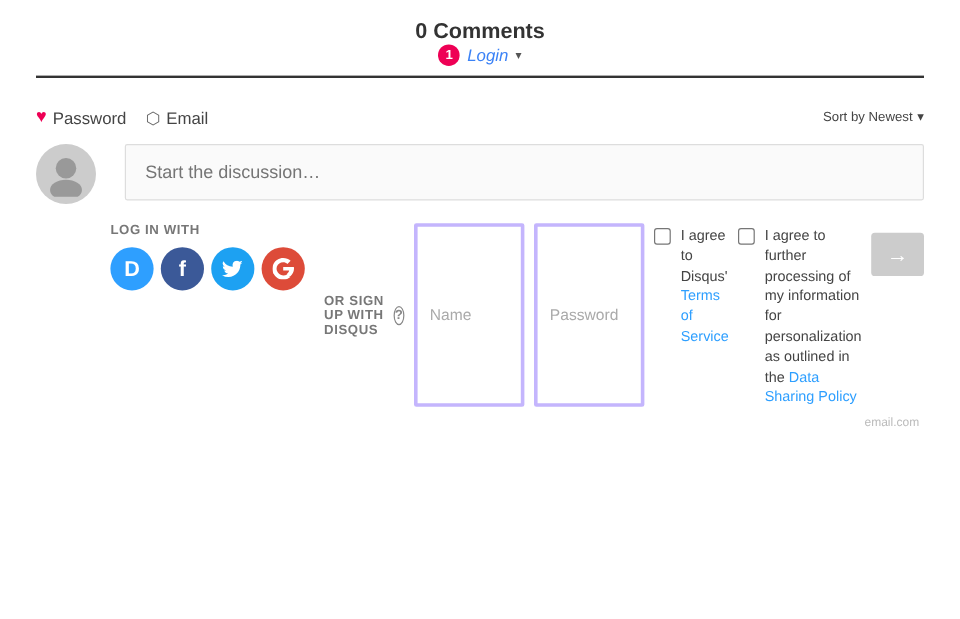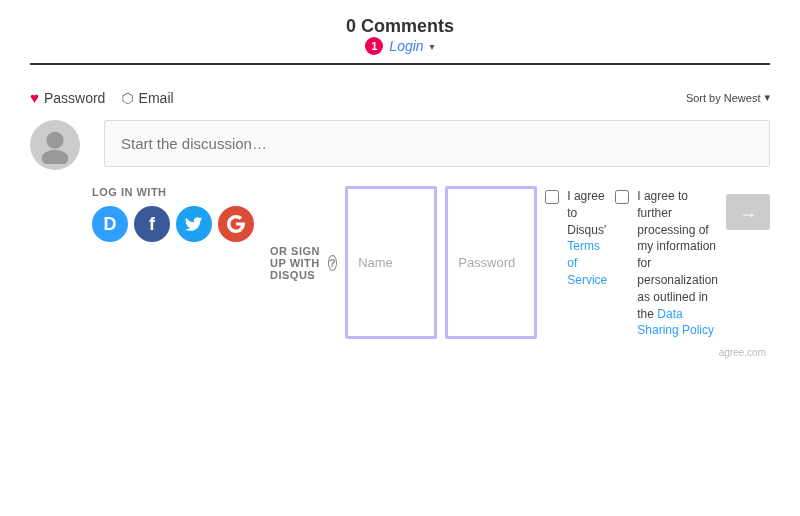--- a/index.html
+++ b/index.html
@@ -351,15 +351,15 @@
         </span>
       </div>
 
       <div class="submit-row">
         <button class="submit-btn">→</button>
       </div>
     </div>
   </div>
 
   <div class="watermark">
-    <a href="#">agree.com</a>
+    <a href="#">email.com</a>
   </div>
 </div>
 
 </body></html>

